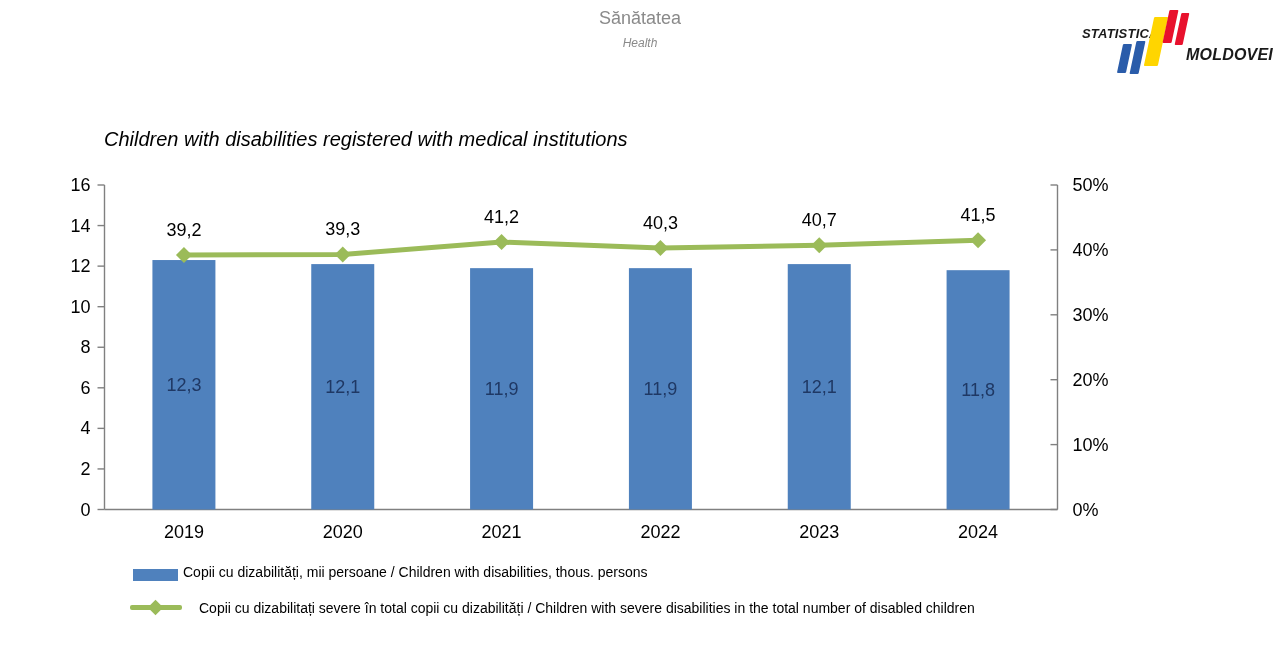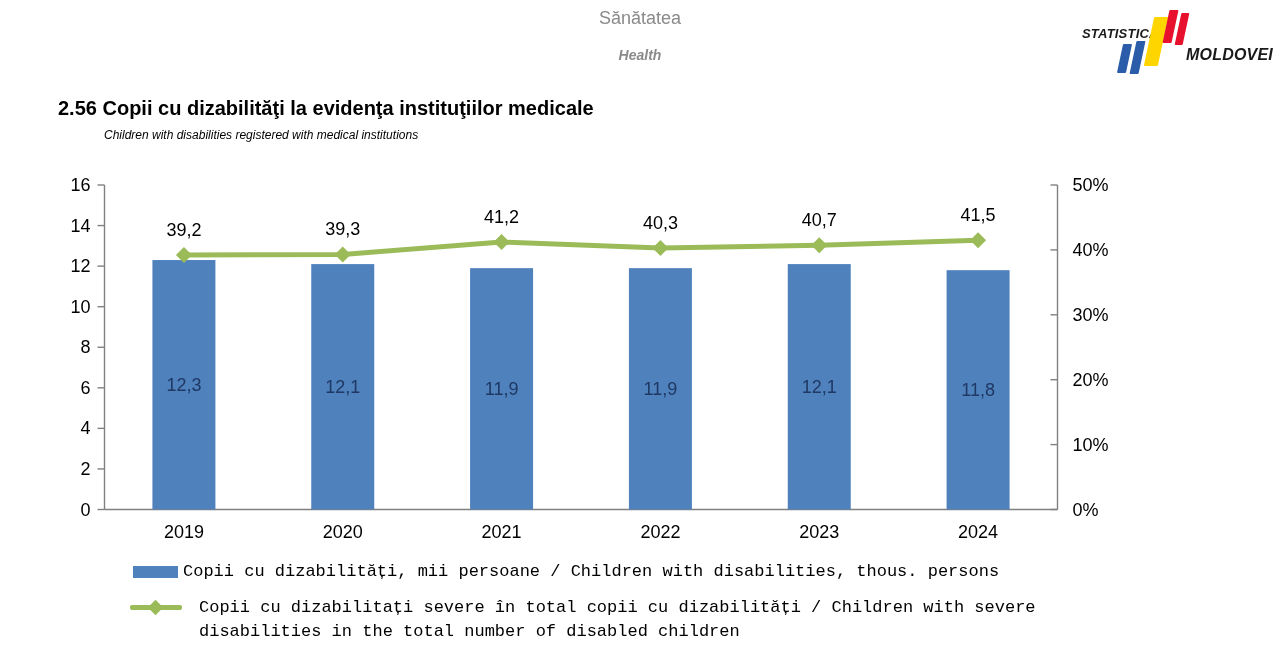--- a/index.html
+++ b/index.html
@@ -3,34 +3,34 @@
 <meta charset="utf-8">
 <style>
   html,body{margin:0;padding:0;background:#fff;}
   .canvas{
     position:relative;width:1280px;height:667px;background:#fff;overflow:hidden;
     font-family:"Liberation Sans","DejaVu Sans",sans-serif;color:#000;
   }
   
   .hdr{position:absolute;left:0;right:0;text-align:center;color:#8a8a8a;}
   .hdr-ro{top:8px;font-size:18px;}
-  .hdr-en{top:47px;font-size:14px;font-style:italic;font-weight:bold;}
+  .hdr-en{top:36px;font-size:12px;font-style:italic;}
   
   .logo-txt{position:absolute;font-weight:bold;font-style:italic;color:#1a1a1a;letter-spacing:.2px;}
   .logo-top{left:1082px;top:26px;font-size:13px;}
   .logo-bottom{left:1186px;top:46px;font-size:16px;}
   .logo-bar{position:absolute;transform:skewX(-12deg);border-radius:1px;}
   
   .title{position:absolute;left:58px;top:97px;font-size:20px;font-weight:bold;}
-  .subtitle{position:absolute;left:104px;top:128px;font-size:12px;font-style:italic;}
+  .subtitle{position:absolute;left:104px;top:128px;font-size:20px;font-style:italic;}
   
   #chart{position:absolute;left:0;top:0;pointer-events:none;}
   #chart text{font-family:"Liberation Sans","DejaVu Sans",sans-serif;}
   
-  .legend{position:absolute;display:flex;align-items:flex-start;font-size:17px;line-height:24px;font-family:Liberation Mono, monospace;}
+  .legend{position:absolute;display:flex;align-items:center;font-size:14px;line-height:24px;}
   .legend-1{left:133px;top:560px;}
   .legend-2{left:130px;top:596px;gap:16px;}
   .swatch-bar{flex:0 0 auto;width:45px;height:12px;margin:6px 5px 0 0;}
   .swatch-line{flex:0 0 auto;position:relative;width:52px;height:24px;margin-right:1px;}
   .swatch-line .ln{position:absolute;left:0;top:9px;width:52px;height:5px;border-radius:2px;}
   .swatch-line .dm{position:absolute;left:20px;top:6px;width:11px;height:11px;transform:rotate(45deg);}
   .legend-text-wrap{max-width:908px;}
 </style>
 </head>
 <body>
@@ -43,21 +43,20 @@
   <div>
     <span class="logo-txt logo-top">STATISTICA</span>
     <span class="logo-txt logo-bottom">MOLDOVEI</span>
     <div class="logo-bar lb-blue" style="left: 1120px; top: 44px; width: 9px; height: 29px; background: rgb(42, 92, 170);"></div>
     <div class="logo-bar lb-blue" style="left: 1133px; top: 41px; width: 9px; height: 33px; background: rgb(42, 92, 170);"></div>
     <div class="logo-bar lb-yellow" style="left: 1149px; top: 17px; width: 14px; height: 49px; background: rgb(255, 213, 0);"></div>
     <div class="logo-bar lb-red" style="left: 1166px; top: 10px; width: 9px; height: 33px; background: rgb(232, 17, 45);"></div>
     <div class="logo-bar lb-red" style="left: 1178px; top: 13px; width: 8px; height: 32px; background: rgb(232, 17, 45);"></div>
   </div>
 
-  <div class="title">2.56 Copii cu dizabilităţi la evidenţa instituţiilor medicale</div>
   <div class="subtitle">Children with disabilities registered with medical institutions</div>
 
   <svg id="chart" width="1280" height="560" viewBox="0 0 1280 560">
       <line x1="104.5" y1="185" x2="104.5" y2="509.5" stroke="#808080" stroke-width="1.4"></line>
       <line x1="1057.5" y1="185" x2="1057.5" y2="509.5" stroke="#808080" stroke-width="1.4"></line>
       <line x1="104.5" y1="509.5" x2="1057.5" y2="509.5" stroke="#808080" stroke-width="1.4"></line>
       <line x1="97.5" y1="509.5" x2="104.5" y2="509.5" stroke="#808080" stroke-width="1.4"></line>
       <text x="90.5" y="515.5" text-anchor="end" font-size="18" fill="#000">0</text>
       <line x1="97.5" y1="468.9375" x2="104.5" y2="468.9375" stroke="#808080" stroke-width="1.4"></line>
       <text x="90.5" y="474.9375" text-anchor="end" font-size="18" fill="#000">2</text>

